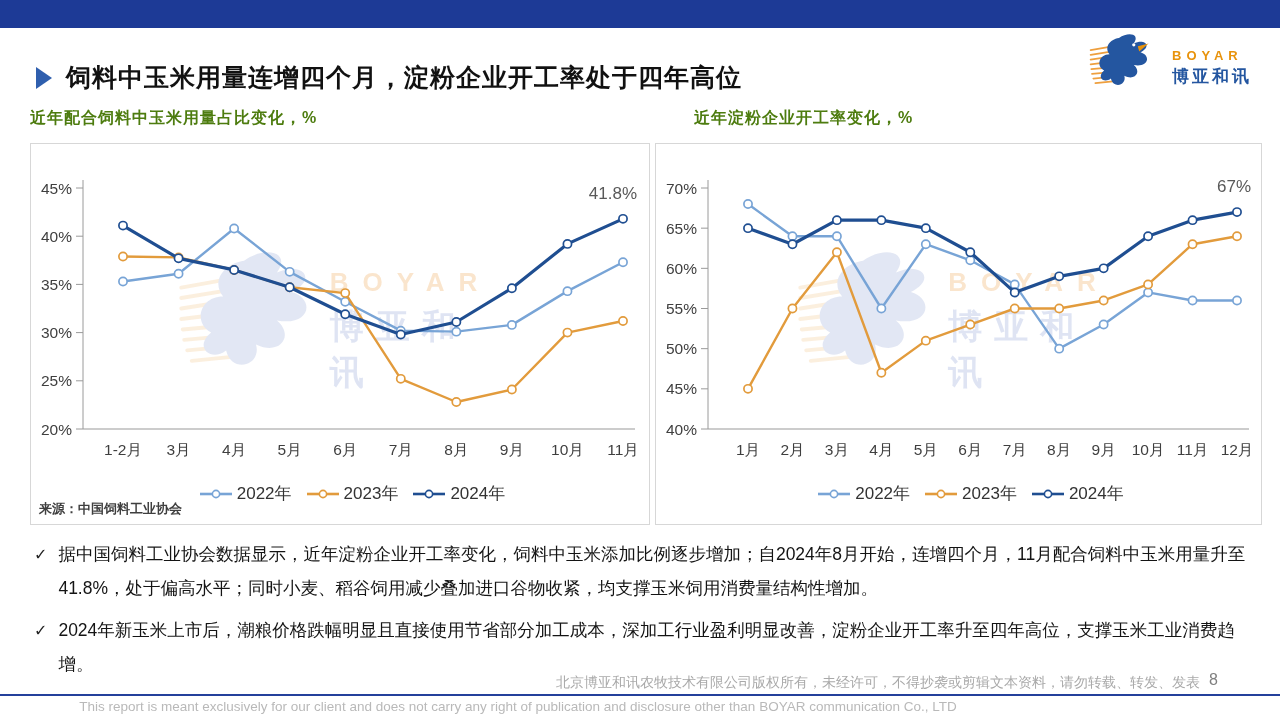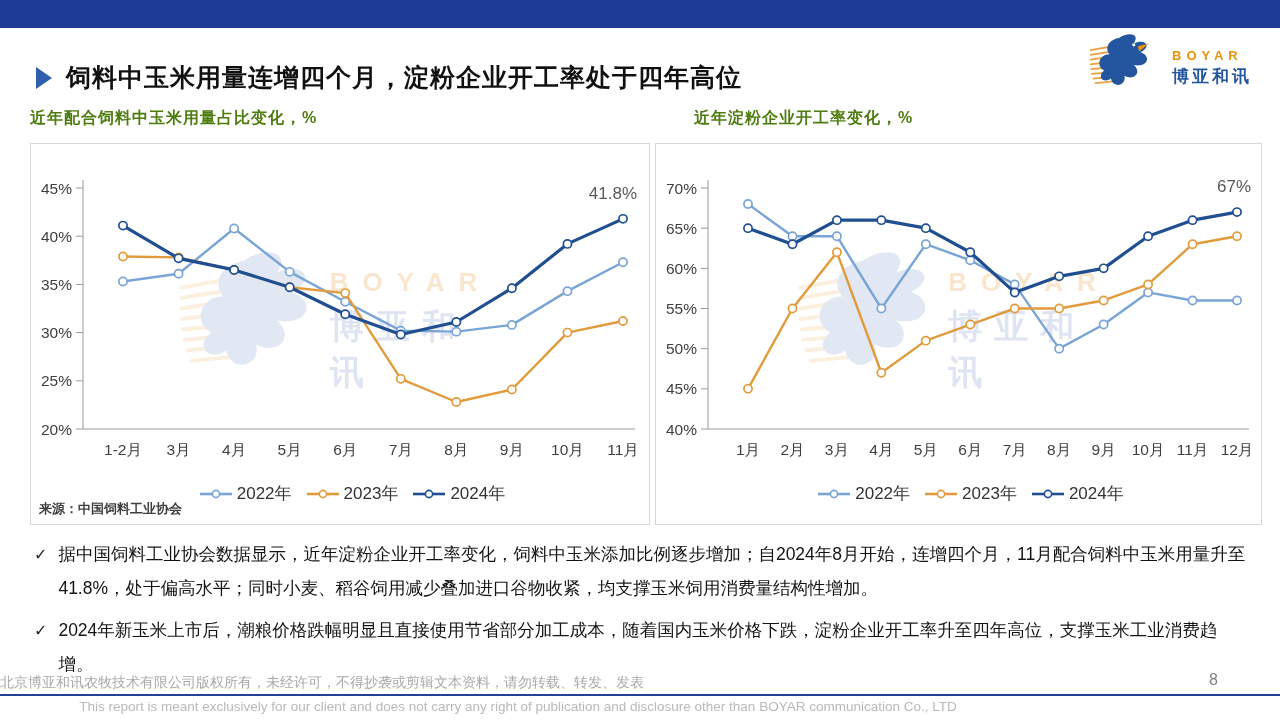--- a/index.html
+++ b/index.html
@@ -33,21 +33,21 @@
 
   .watermark { position:absolute; left:50%; top:44%; transform:translate(-50%,-50%); display:flex; align-items:center; gap:2px; opacity:0.33; pointer-events:none; }
   .wm-texts { display:flex; flex-direction:column; align-items:flex-start; margin-top:40px; }
   .wm-boyar { color:#f0b26a; font-size:26px; font-weight:700; letter-spacing:14px; }
   .wm-cn { color:#9fb0dc; font-size:34px; font-weight:700; letter-spacing:12px; margin-top:6px; }
 
   .bullets { position:absolute; left:34px; top:538px; width:1212px; }
   .bullet { display:flex; gap:11px; font-size:17.5px; line-height:1.92; color:#141414; margin-bottom:9px; }
   .bullet .mark { flex:0 0 auto; font-size:16px; padding-top:2px; color:#222; }
 
-  .footer-cn { position:absolute; left:0; top:674px; width:1200px; text-align:left; font-size:14px; color:#a9a9a9; }
+  .footer-cn { position:absolute; left:0; top:674px; width:1200px; text-align:right; font-size:14px; color:#a9a9a9; }
   .footer-rule { position:absolute; left:0; top:694px; width:1280px; height:2px; background:#24409b; }
   .footer-en { position:absolute; left:0; top:699px; width:1036px; text-align:center; font-size:13.5px; color:#b9b9b9; }
   .page-number { position:absolute; right:62px; top:671px; font-size:16px; color:#7f7f7f; }
 </style>
 </head>
 <body>
 
 <div class="topbar"></div>
 
 <div class="title-row">
@@ -301,20 +301,20 @@
     </div>
 </div>
 
 <div class="bullets">
   <div class="bullet">
     <span class="mark">✓</span>
     <span>据中国饲料工业协会数据显示，近年淀粉企业开工率变化，饲料中玉米添加比例逐步增加；自2024年8月开始，连增四个月，11月配合饲料中玉米用量升至41.8%，处于偏高水平；同时小麦、稻谷饲用减少叠加进口谷物收紧，均支撑玉米饲用消费量结构性增加。</span>
   </div>
   <div class="bullet">
     <span class="mark">✓</span>
-    <span>2024年新玉米上市后，潮粮价格跌幅明显且直接使用节省部分加工成本，随着国内玉米价格下跌，淀粉企业开工率升至四年高位，支撑玉米工业消费趋增。</span>
+    <span>2024年新玉米上市后，潮粮价格跌幅明显且直接使用节省部分加工成本，深加工行业盈利明显改善，淀粉企业开工率升至四年高位，支撑玉米工业消费趋增。</span>
   </div>
 </div>
 
 <div class="footer-cn">北京博亚和讯农牧技术有限公司版权所有，未经许可，不得抄袭或剪辑文本资料，请勿转载、转发、发表</div>
 <div class="footer-rule"></div>
 <div class="footer-en">This report is meant exclusively for our client and does not carry any right of publication and disclosure other than BOYAR communication Co., LTD</div>
 <div class="page-number">8</div>
 
 </body></html>

